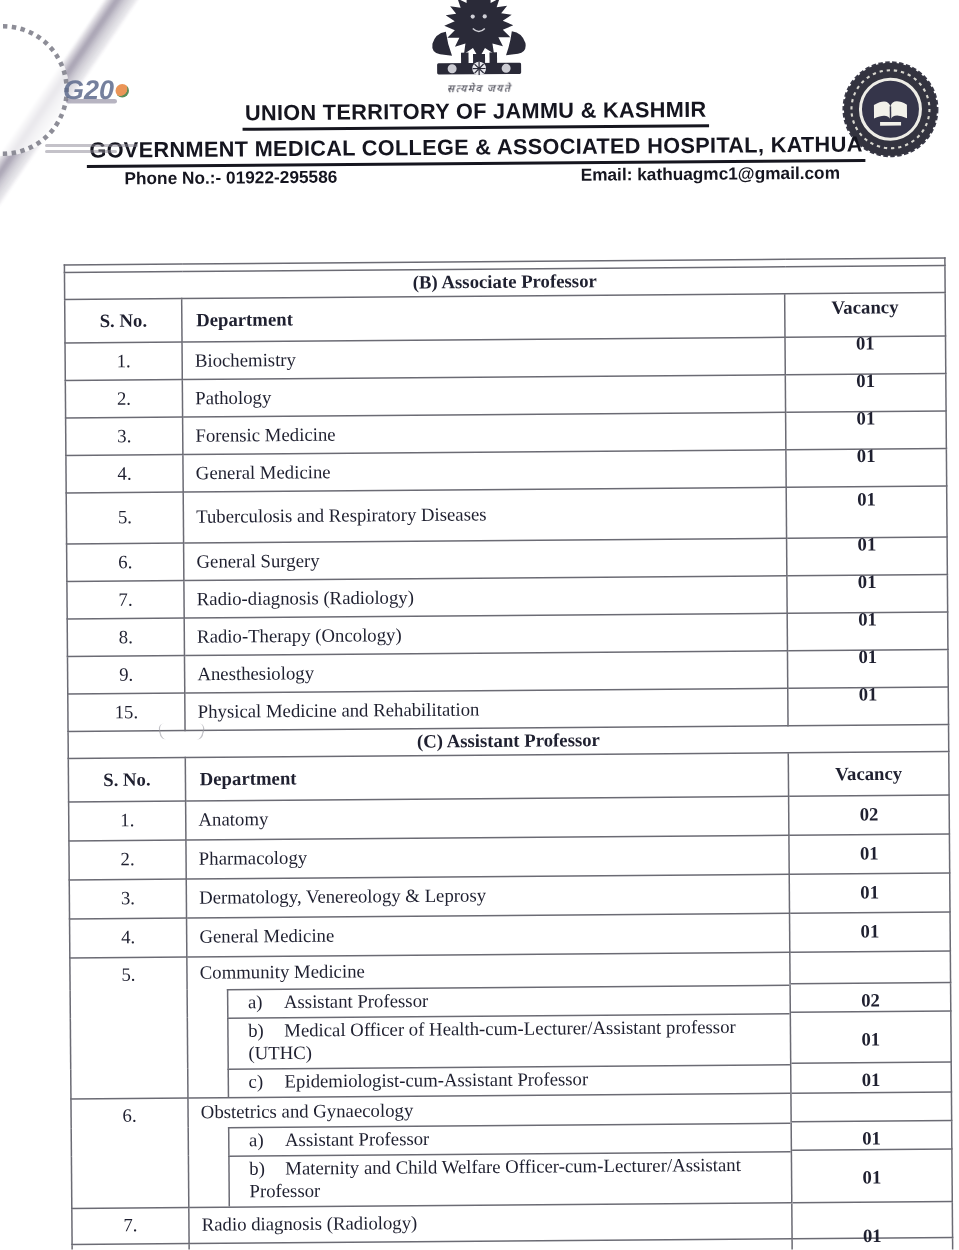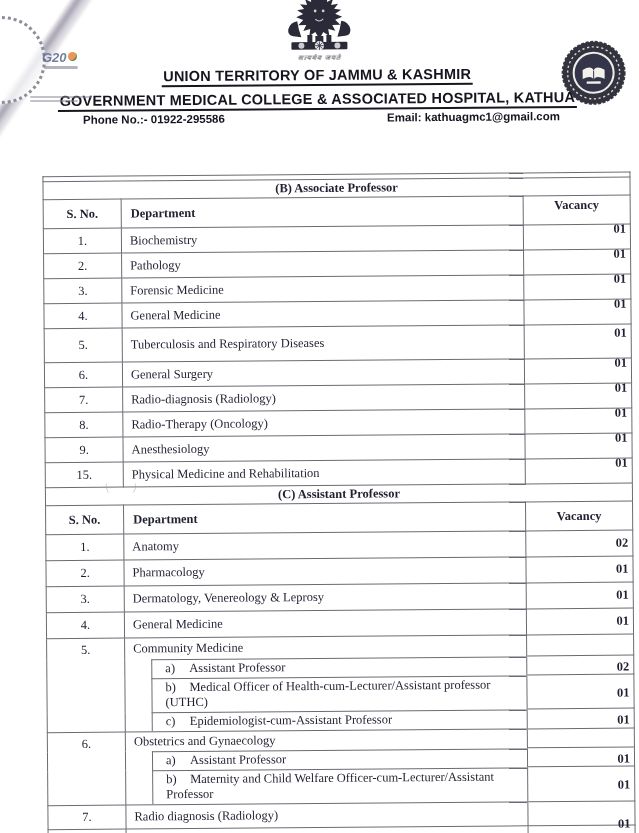--- a/index.html
+++ b/index.html
@@ -24,21 +24,21 @@
     filter:blur(1px);
   }
   .stamp-circle{
     position:absolute;left:-42px;top:16px;width:82px;height:82px;border-radius:50%;
     border:3px dotted #8d8d97;background:rgba(255,255,255,.75);
     filter:blur(.4px);
   }
   .g20{
     position:absolute;left:42px;top:50px;
     font-family:"Liberation Sans",sans-serif;font-weight:700;font-style:italic;
-    font-size:13px;color:#5d6a8c;opacity:.85;filter:blur(.3px);
+    font-size:18px;color:#5d6a8c;opacity:.85;filter:blur(.3px);
   }
   .g20 .dot{display:inline-block;width:9px;height:9px;border-radius:50%;
     background:radial-gradient(circle at 35% 35%, #e8833a 0 55%, #3f7a3a 60% 100%);vertical-align:1px;margin-left:1px;}
   .g20-sub{position:absolute;left:44px;top:66px;width:34px;height:3px;background:#7d7890;opacity:.55;border-radius:2px;filter:blur(.5px);}
   .tiny-lines{position:absolute;left:30px;top:94px;width:62px;opacity:.5;}
   .tiny-lines i{display:block;height:2px;margin:2px 0;background:#8b8794;border-radius:1px;filter:blur(.4px);}
   .pen-marks{position:absolute;left:104px;top:482px;width:36px;height:12px;opacity:.6;}
   .pen-marks i{position:absolute;width:7px;height:11px;border-left:1.5px solid #9a9aa2;border-radius:50%/40%;}
   .pen-marks i:first-child{left:2px;transform:rotate(-12deg);}
   .pen-marks i:last-child{left:24px;transform:rotate(14deg) scaleX(-1);}
@@ -69,21 +69,21 @@
   tr.gap-row td{height:4px;padding:0;}
   tr.section-row td{height:17px;text-align:center;font-weight:700;padding:0 4px;}
   tr.colhead-row td{font-weight:700;height:26px;}
   td.h-sno{text-align:center;}
   td.h-department{padding-left:9px;}
   td.h-vacancy{text-align:center;}
   td.sno{text-align:center;padding:2px 2px;}
   td.sno.top{vertical-align:top;padding-top:4px;}
   td.dept{padding:2px 8px;}
   td.dept.has-sub{border-bottom:none;}
-  td.vac{text-align:right;font-weight:700;padding:0 4px;}
+  td.vac{text-align:center;font-weight:700;padding:0 17px;}
   .vac-inner{display:inline-block;}
   
   td.sub-dept{border-top:none;border-bottom:none;position:relative;padding:2px 6px 2px 40px;}
   td.sub-dept::before{content:"";position:absolute;left:26px;top:0;bottom:0;width:0;border-left:1px solid var(--line);}
   td.sub-dept::after{content:"";position:absolute;left:26px;right:0;top:0;height:0;border-top:1px solid var(--line);}
   .sub-label{display:inline-block;width:24px;}
   
   .t0 tr.data{height:25px;} .t0 tr.r-4{height:34px;} 
   .t1 tr.data{height:26px;}
   .t1 tr.r-4:not(.sub){height:21px;}

